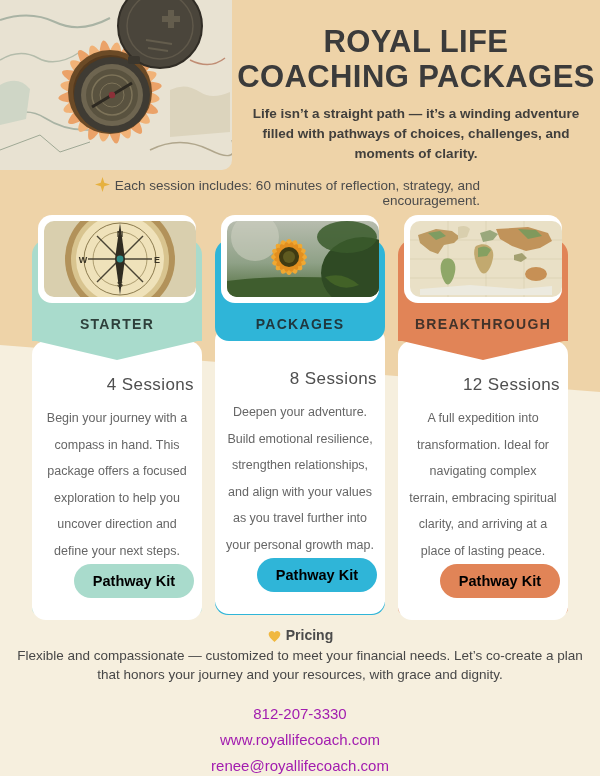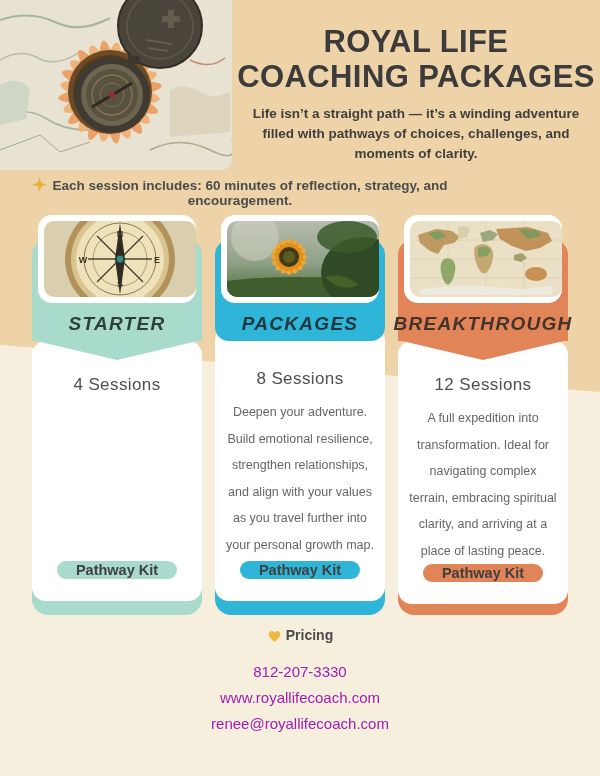--- a/index.html
+++ b/index.html
@@ -13,46 +13,46 @@
   
   .hero{position:absolute;top:0;left:0;width:232px;height:170px;overflow:hidden;border-radius:0 0 10px 0;}
   .hero svg{display:block;}
 
   
   .header{position:absolute;top:16px;left:232px;width:368px;text-align:center;margin-top:9px;}
   .title{font-size:31px;font-weight:800;letter-spacing:.4px;line-height:1.12;color:#3b3b3b;}
   .subtitle{margin:10px auto 0;width:352px;font-size:13.5px;font-weight:700;line-height:1.45;color:#413f3c;}
 
   
-  .session-note{position:absolute;top:177px;left:0;width:480px;text-align:center;
-                font-size:13.5px;font-weight:700;color:#4b4b4b;}
+  .session-note{position:absolute;top:177px;left:0;width:480px;text-align:right;
+                font-size:13.5px;font-weight:400;color:#4b4b4b;}
   .session-note svg{vertical-align:-2px;margin-right:5px;}
 
   
   .content{position:relative;padding-top:215px;}
   .cards{display:flex;justify-content:center;gap:13px;padding:0 28px;}
 
   .card{position:relative;width:170px;height:400px;display:flex;flex-direction:column;}
   .img-panel{position:relative;z-index:3;margin:0 6px;height:76px;padding:6px;background:#ffffff;
              border-radius:14px;}
   .img-panel svg{display:block;border-radius:10px;width:152px;height:76px;}
   .banner{position:relative;z-index:2;margin-top:-64px;padding-top:68px;background:var(--accent);
           border-radius:16px 16px 0 0;}
   .card.no-chevron .banner{border-radius:16px 16px 14px 14px;}
   .banner-title{height:34px;display:flex;align-items:center;justify-content:center;
-                font-size:19px;font-weight:700;letter-spacing:1.3px;color:var(--title-color);font-style:italic;}
+                font-size:14px;font-weight:700;letter-spacing:1.3px;color:var(--title-color);}
   .body{position:relative;z-index:1;flex:1;margin-top:0;background:#ffffff;border-radius:14px;
-        display:flex;flex-direction:column;align-items:center;text-align:center;padding:26px 8px 16px;}
+        display:flex;flex-direction:column;align-items:flex-end;text-align:center;padding:26px 8px 16px;}
   .card.no-chevron .body{margin-top:-14px;padding-top:34px;}
   .chevron{position:absolute;top:-1px;left:0;width:100%;height:20px;background:var(--accent);
            clip-path:polygon(0 0,100% 0,50% 100%);}
   .sessions{font-size:17px;letter-spacing:.4px;color:#4f4f4f;margin-top:8px;}
   .desc{font-size:12.5px;line-height:2.12;color:#666666;margin-top:10px;padding:0 3px;}
   .kit-button{margin-top:auto;margin-bottom:6px;background:var(--accent);border:none;cursor:pointer;
-              padding:1px 19px;border-radius:20px;font-family:inherit;font-size:14.5px;font-weight:700;color:#404040;}
+              padding:9px 19px;border-radius:20px;font-family:inherit;font-size:14.5px;font-weight:700;color:#000000;}
   .bottom-bar{position:relative;z-index:0;height:26px;margin-top:-12px;background:var(--accent);
               border-radius:0 0 16px 16px;}
 
   
   .pricing{margin-top:12px;text-align:center;}
   .pricing-head{font-size:14px;font-weight:600;color:#4b4b4b;}
   .pricing-head svg{vertical-align:-3px;margin-right:4px;}
   .pricing-text{margin:4px auto 0;width:584px;font-size:13.5px;line-height:1.4;color:#474747;}
 
   
@@ -167,20 +167,21 @@
             </g>
             <circle cx="76" cy="38" r="3.4" fill="#2e8b85"></circle>
           </svg>
         </div>
         <div class="banner">
           <div class="banner-title">STARTER</div>
         </div>
         <div class="body">
           <div class="chevron"></div>
           <div class="sessions">4 Sessions</div>
+          <div class="desc">Begin your journey with a compass in hand. This package offers a focused exploration to help you uncover direction and define your next steps.</div>
           <button class="kit-button">Pathway Kit</button>
         </div>
         <div class="bottom-bar"></div>
       </div>
 
       <div class="card no-chevron" style="--accent: #2fb5d8; --title-color: #20383f;">
         <div class="img-panel">
           <svg viewBox="0 0 152 76">
             <defs>
               <linearGradient id="sky" x1="0" y1="0" x2="0" y2="1">
@@ -272,20 +273,21 @@
       </div>
 
     </div>
 
     <div class="pricing">
       <div class="pricing-head">
         <svg width="15" height="14" viewBox="0 0 16 15">
           <path d="M8 14 C2.2 9.2 .4 5.6 2.8 3.3 C4.8 1.4 7.1 2.3 8 4.1 C8.9 2.3 11.2 1.4 13.2 3.3 C15.6 5.6 13.8 9.2 8 14 Z" fill="#f0b840"></path>
         </svg><span>Pricing</span>
       </div>
+      <div class="pricing-text">Flexible and compassionate — customized to meet your financial needs. Let’s co-create a plan that honors your journey and your resources, with grace and dignity.</div>
     </div>
 
     <div class="contact">
       <div>812-207-3330</div>
       <div>www.royallifecoach.com</div>
       <div>renee@royallifecoach.com</div>
     </div>
   </div>
 </div>
 

